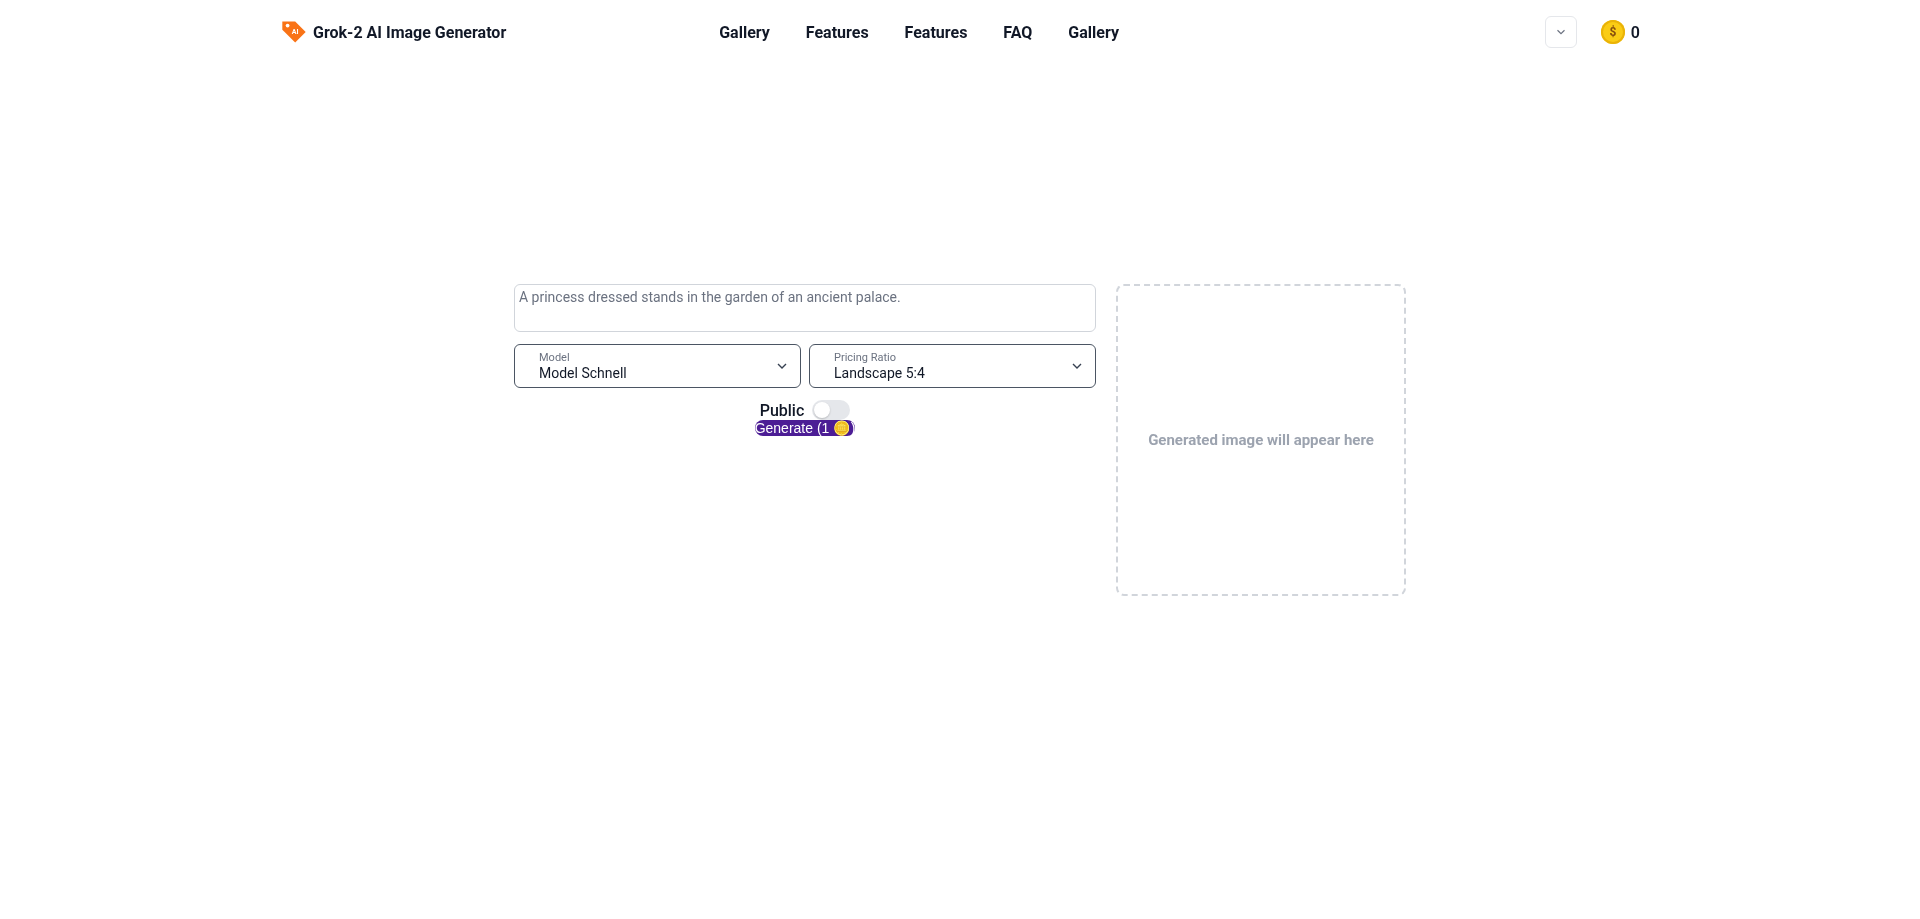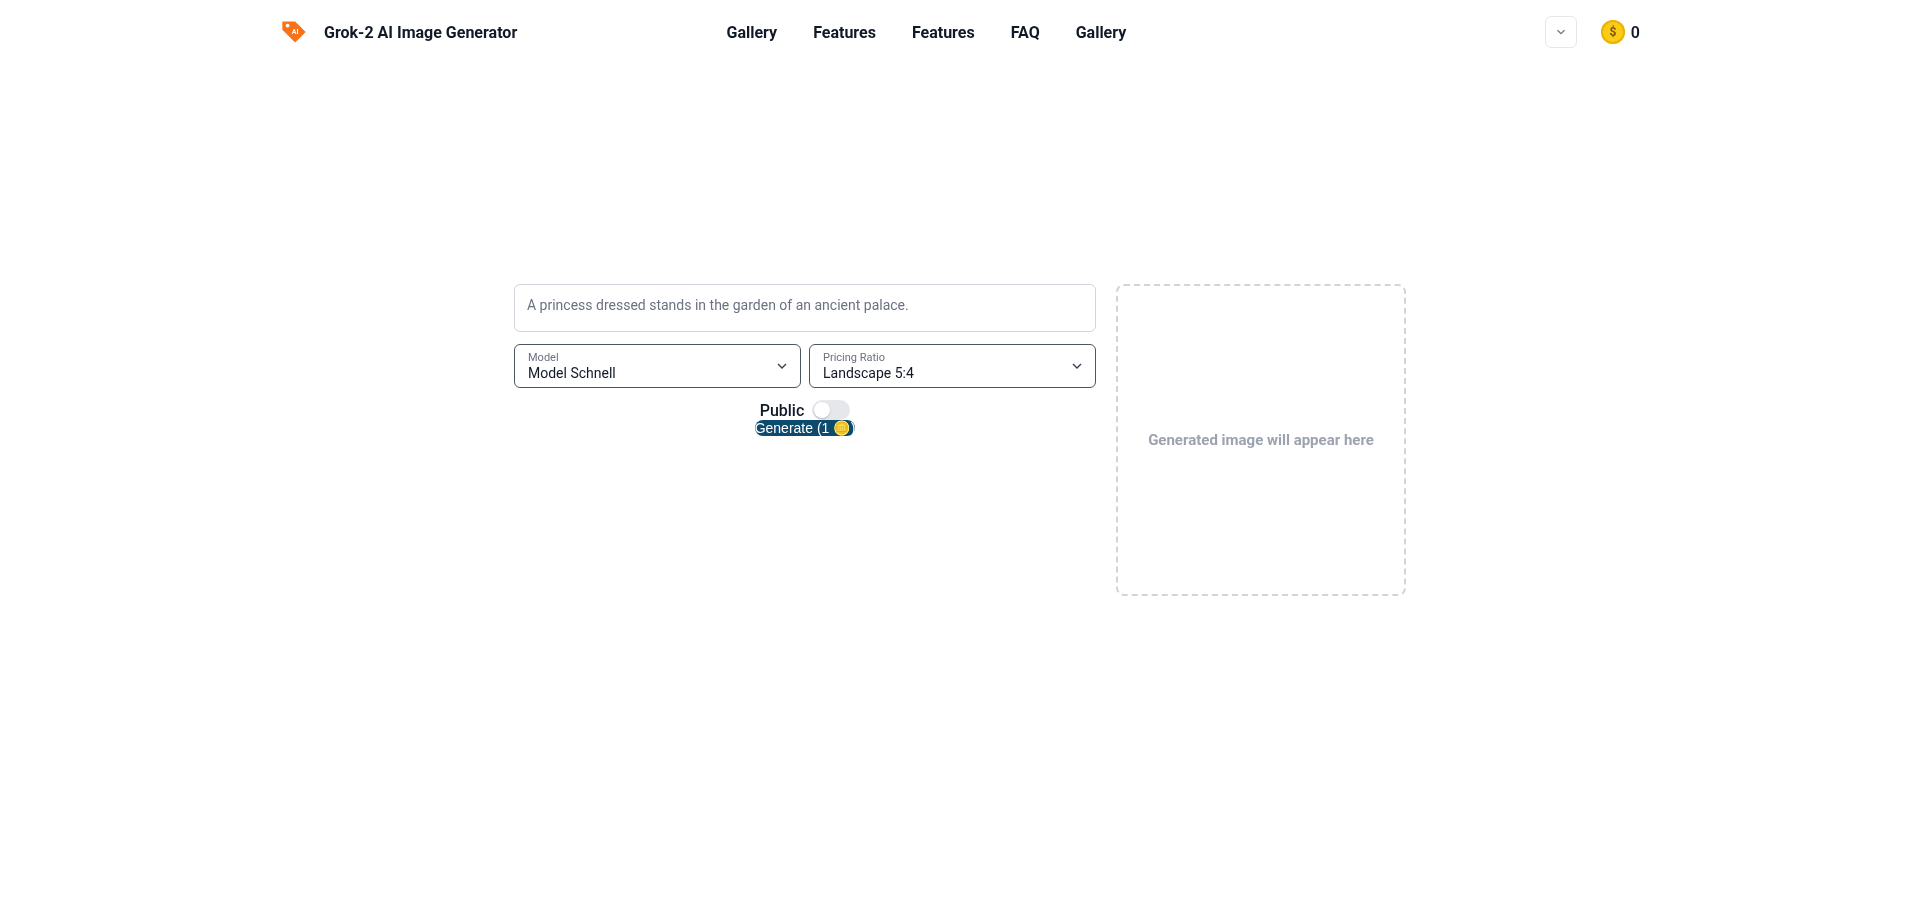--- a/index.html
+++ b/index.html
@@ -10,21 +10,21 @@
     color:#111827;
     overflow-y:scroll;
   }
 
   .header {
     display:flex;
     align-items:center;
     padding:16px 280px;
     width:100%;
   }
-  .brand { display:flex; align-items:center; gap:16px; }
+  .brand { display:flex; align-items:center; gap:5px; }
   .logo-icon { width:28px; height:28px; }
   .brand-title { font-size:16px; font-weight:700; color:#111827; }
   .nav { display:flex; gap:36px; margin:4px auto;font-weight:bold; }
   .nav a { text-decoration:none; color:#111827; font-size:16px; cursor:pointer; }
   .right-side { display:flex; align-items:center; gap:24px; margin-left:auto; }
   .lang-btn {
     width:32px; height:32px;
     border:1px solid #e5e7eb;
     border-radius:6px;
     display:flex; align-items:center; justify-content:center;
@@ -44,36 +44,36 @@
     display:flex; gap:20px;
     width:892px;
     margin:220px auto 0 auto;
     align-items:flex-start;
   }
   .controls { flex:1; display:flex; flex-direction:column; }
   .prompt-box {
     width:100%;
     border:1px solid #d1d5db;
     border-radius:6px;
-    padding:12px;
+    padding:4px;
     font-size:14px;
     color:#111827;
     resize:none;
     height:48px;
     font-family:inherit;
   }
   .prompt-box::placeholder { color:#6b7280; }
 
   .selects-row { display:flex; gap:8px; margin-top:12px; }
   .select-wrap {
     flex:1;
     position:relative;
     border:1px solid #4b5563;
     border-radius:6px;
-    padding:6px 36px 6px 13px;
+    padding:6px 36px 6px 24px;
     cursor:pointer;
   }
   .select-label { font-size:11px; color:#6b7280; }
   .select-value { font-size:14px; color:#111827; margin-top:1px; }
   .select-wrap svg {
     position:absolute; right:10px; top:50%; transform:translateY(-50%);
     width:16px; height:16px; stroke:#374151;
   }
 
   .bottom-row { display:flex; margin-top:12px; align-items:center;flex-direction:column; }
@@ -83,21 +83,21 @@
     width:38px; height:20px; border-radius:999px;
     background:#e5e7eb; position:relative; cursor:pointer;
   }
   .toggle::after {
     content:""; position:absolute; left:2px; top:2px;
     width:16px; height:16px; border-radius:50%; background:#fff;
     box-shadow:0 1px 2px rgba(0,0,0,.2);
   }
   .generate-btn {
     flex:1;
-    background:#0c4a6e;
+    background:#4c1d95;
     color:#fff;
     border:none;
     border-radius:999px;
     height:32px;
     font-size:14px;
     font-weight:500;
     cursor:pointer;
   }
 
   .preview {

